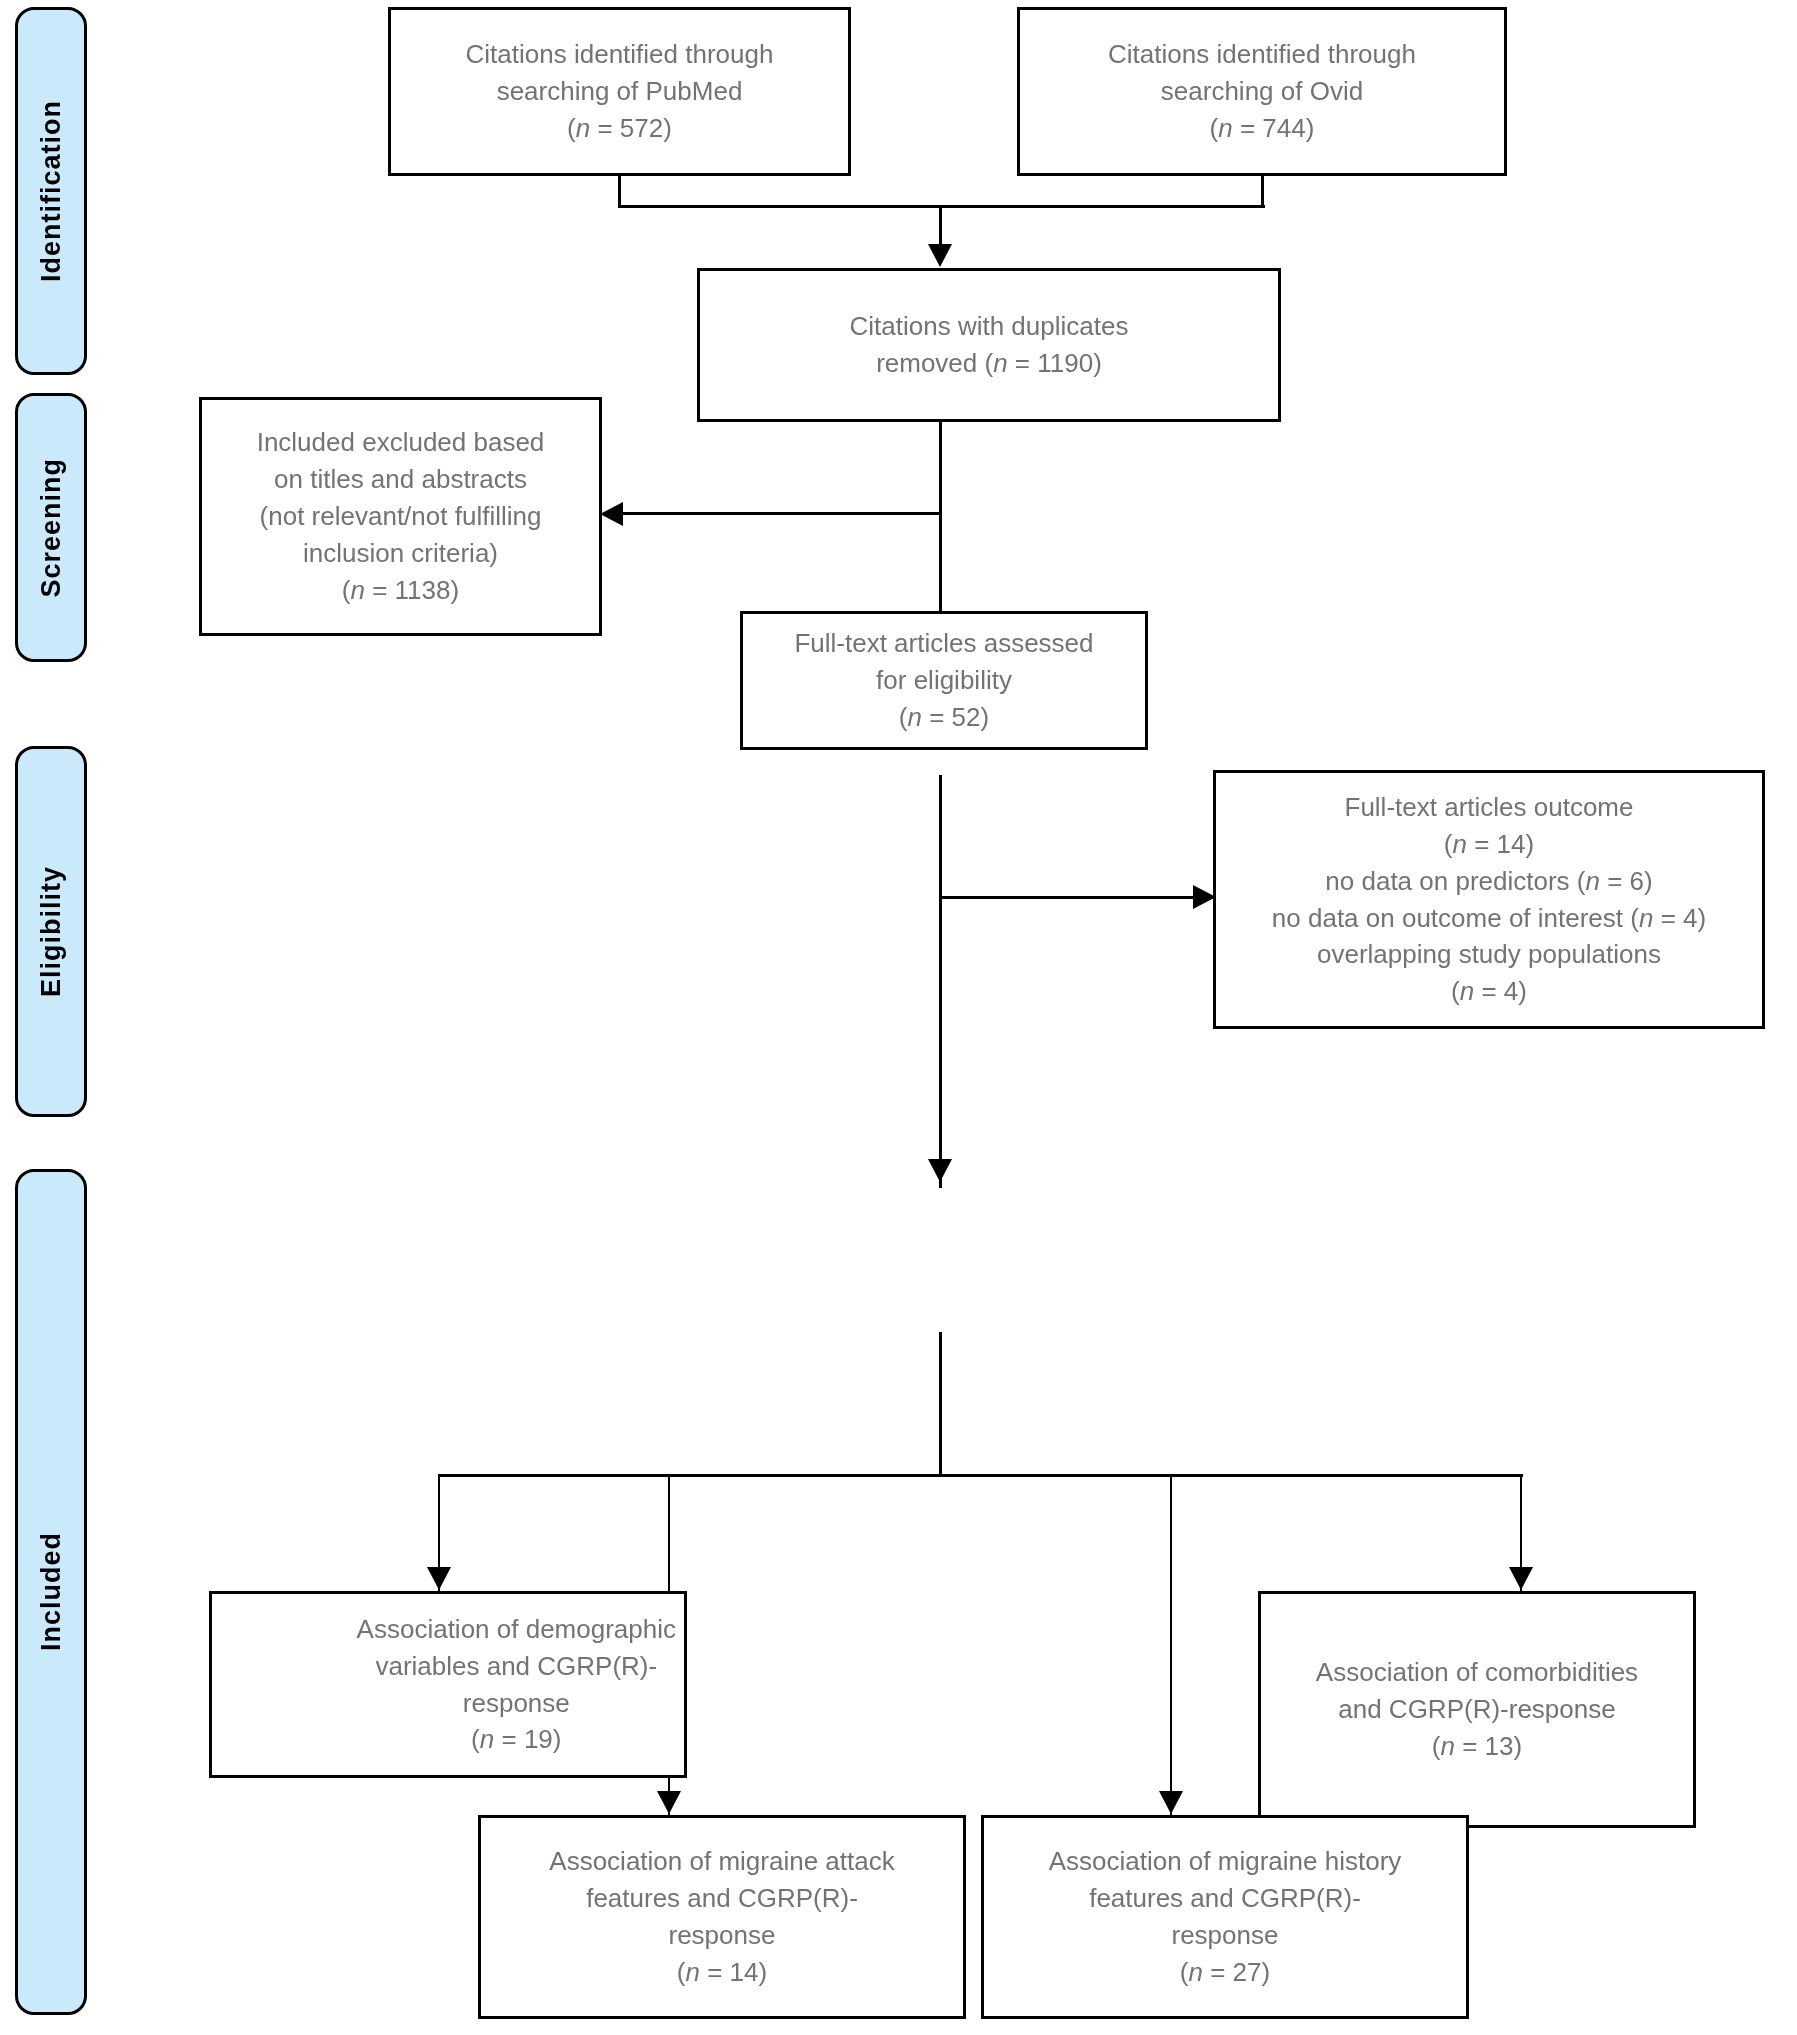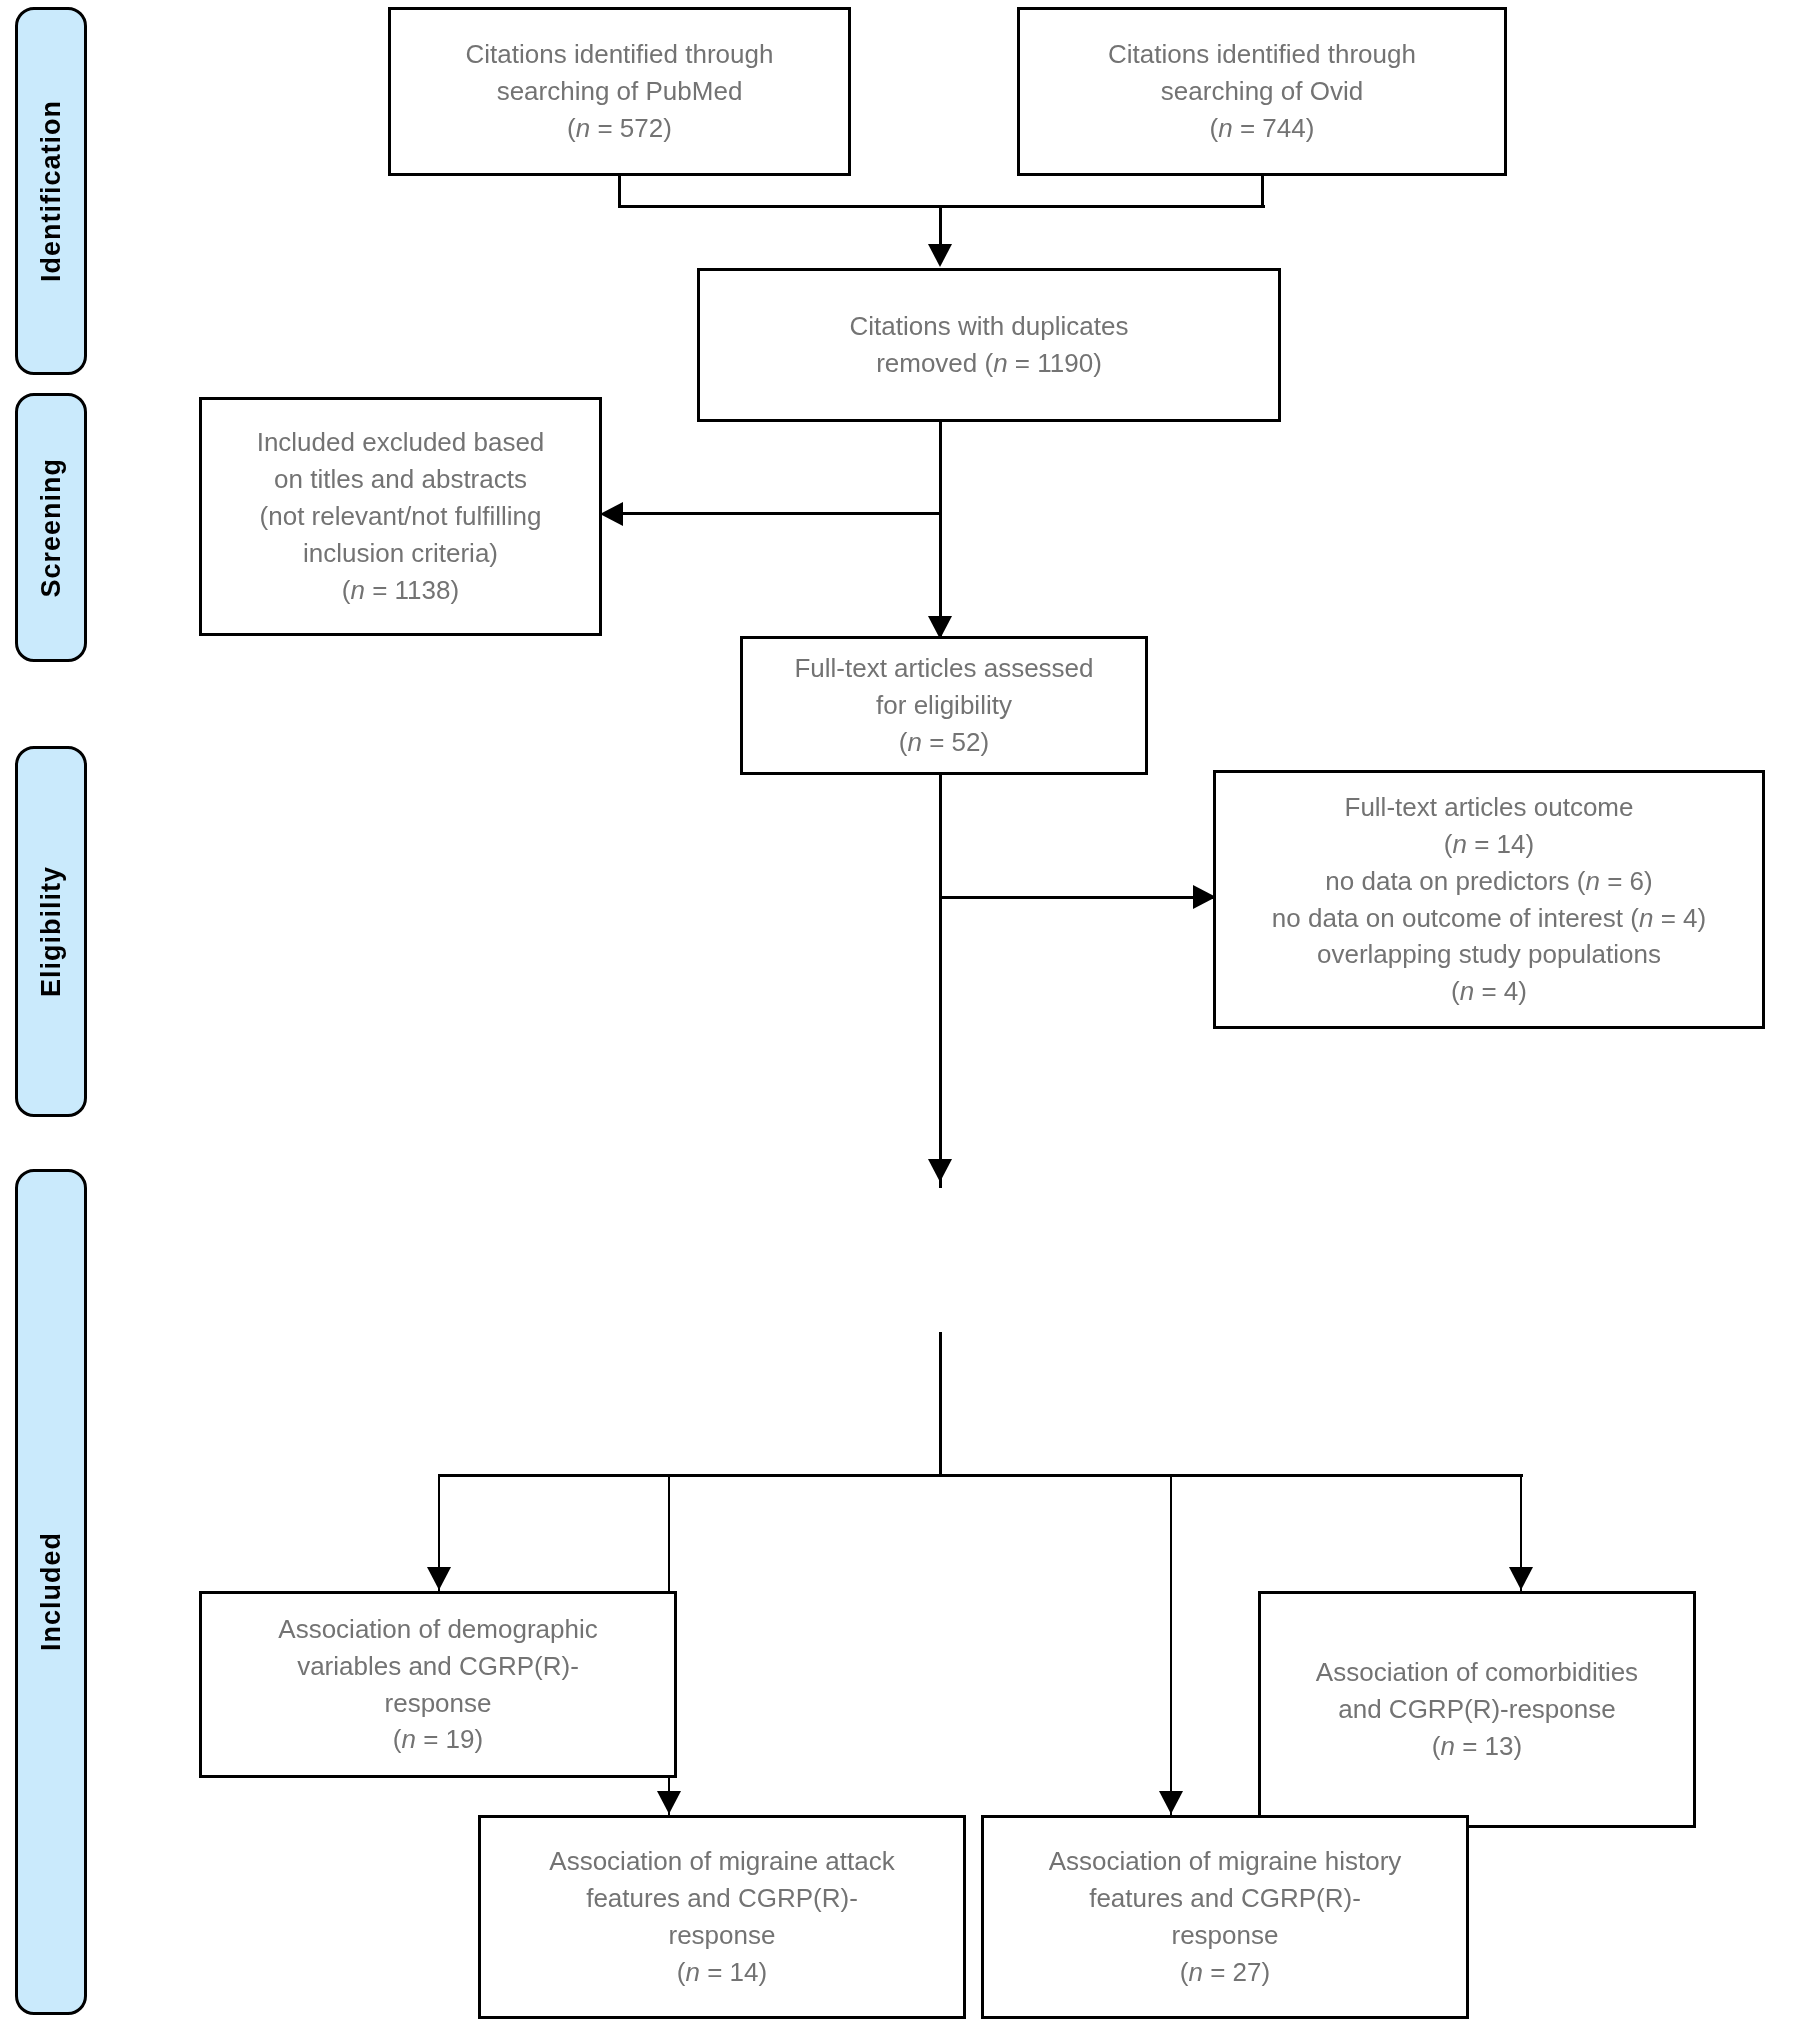--- a/index.html
+++ b/index.html
@@ -140,21 +140,21 @@
   <div class="box" style="left:199px; top:397px; width:403px; height:239px;">
     <div class="box-text">
       <span>Included excluded based</span><br>
       <span>on titles and abstracts</span><br>
       <span>(not relevant/not fulfilling</span><br>
       <span>inclusion criteria)</span><br>
       <span>(</span><span class="ital">n</span><span> = 1138)</span>
     </div>
   </div>
 
-  <div class="box" style="left:740px; top:636px; width:408px; height:139px;">
+  <div class="box" style="left:740px; top:611px; width:408px; height:139px;">
     <div class="box-text">
       <span>Full-text articles assessed</span><br>
       <span>for eligibility</span><br>
       <span>(</span><span class="ital">n</span><span> = 52)</span>
     </div>
   </div>
 
   <div class="ln vl" style="left:939px; top:775px; width:2.5px; height:413px;"></div>
 
   <div class="ln hl" style="left:939px; top:896px; width:276px; height:2.5px;"></div>
@@ -182,21 +182,21 @@
 
   <div class="ln vl" style="left:668px; top:1474px; width:2px; height:343px;"></div>
   <div class="arrow-down" style="left:657px; top:1791px;"></div>
 
   <div class="ln vl" style="left:1170px; top:1474px; width:2px; height:343px;"></div>
   <div class="arrow-down" style="left:1159px; top:1791px;"></div>
 
   <div class="ln vl" style="left:1520px; top:1474px; width:2px; height:119px;"></div>
   <div class="arrow-down" style="left:1509px; top:1567px;"></div>
 
-  <div class="box" style="left:199px; top:1591px; width:478px; height:187px;">
+  <div class="box" style="left:209px; top:1591px; width:478px; height:187px;justify-content:flex-end;">
     <div class="box-text">
       <span>Association of demographic</span><br>
       <span>variables and CGRP(R)-</span><br>
       <span>response</span><br>
       <span>(</span><span class="ital">n</span><span> = 19)</span>
     </div>
   </div>
 
   <div class="box" style="left:1258px; top:1591px; width:438px; height:237px;">
     <div class="box-text">

